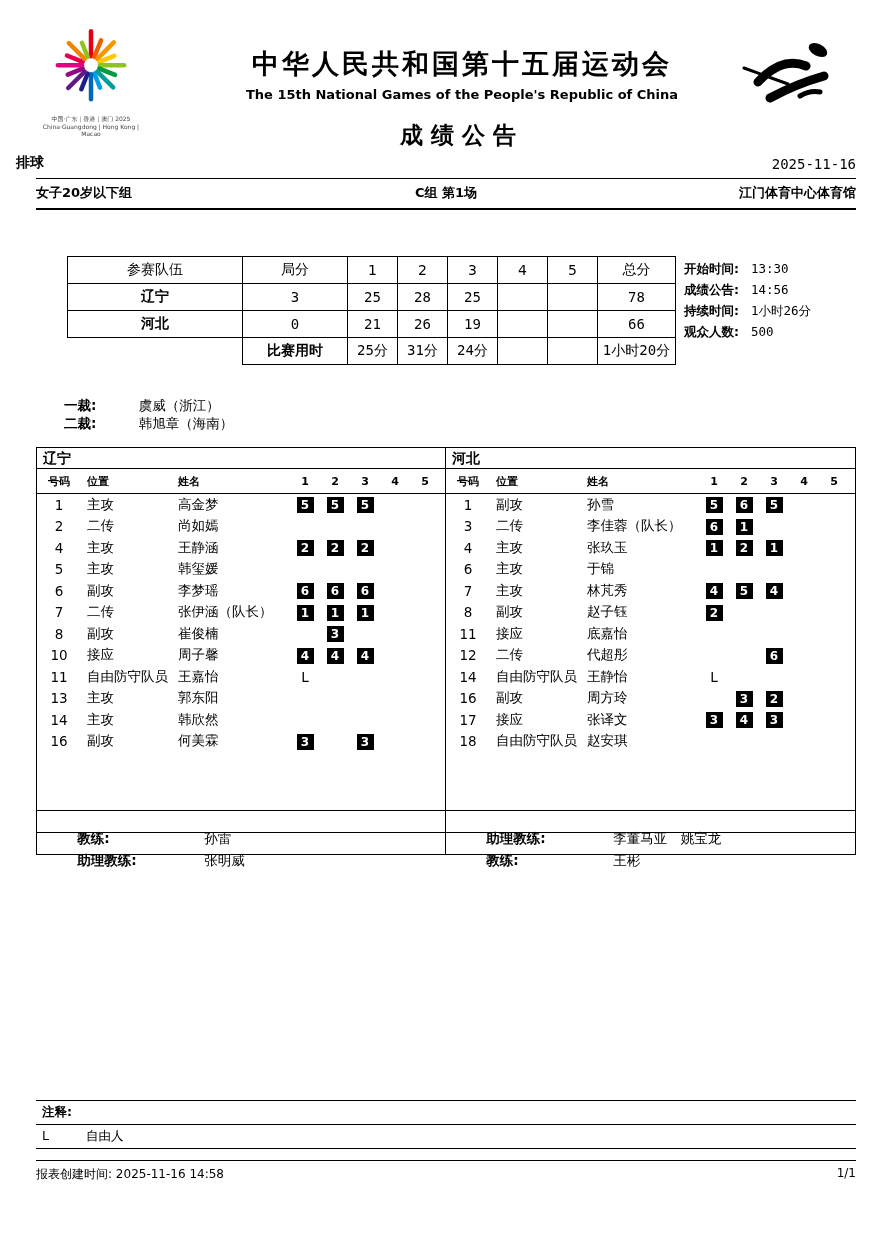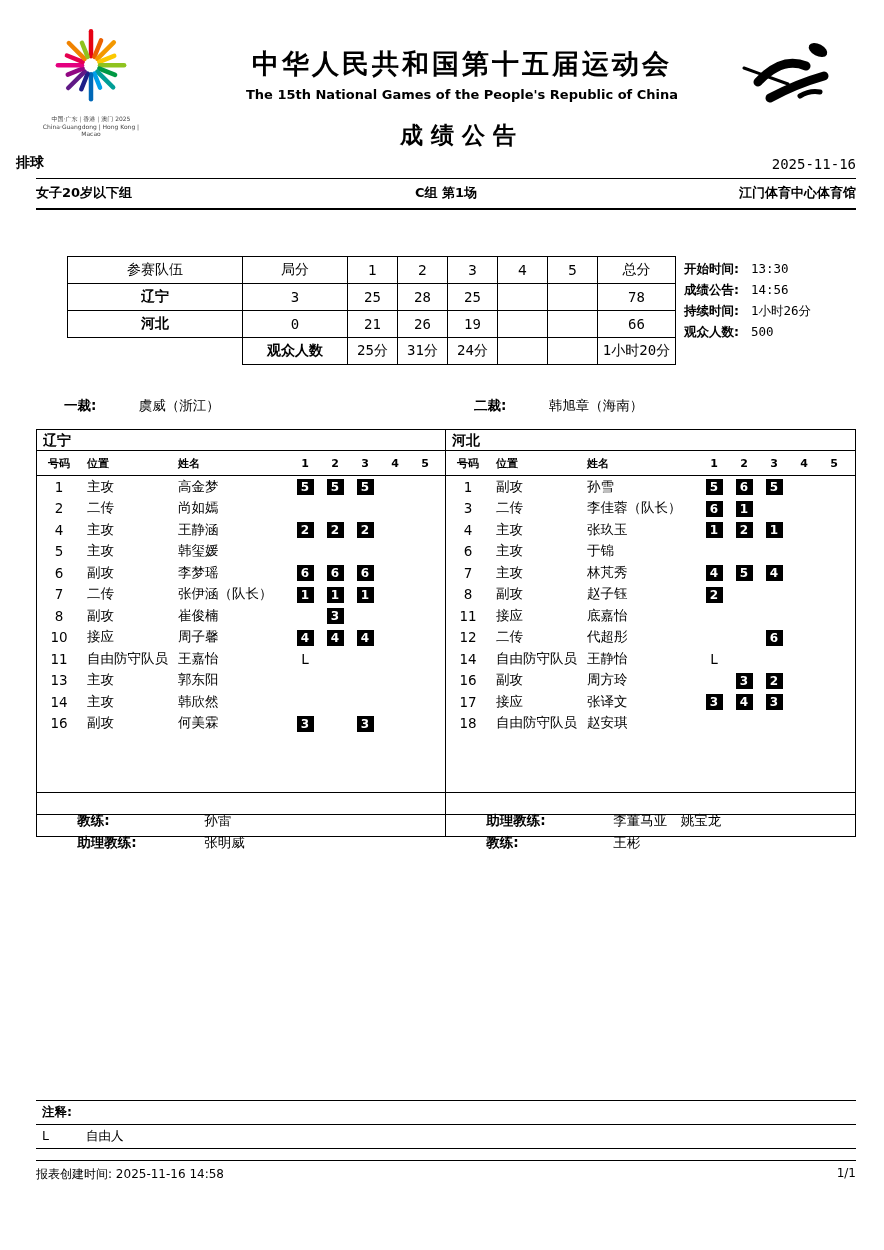--- a/index.html
+++ b/index.html
@@ -35,21 +35,21 @@
   table.score th { font-weight:normal; font-family:"DejaVu Sans","Liberation Sans",sans-serif; }
   table.score td { font-family:"DejaVu Sans Mono","DejaVu Sans",monospace; }
   table.score td.teamname { font-weight:bold; font-family:"DejaVu Sans","Liberation Sans",sans-serif; }
   table.score td.durlabel { font-weight:bold; font-family:"DejaVu Sans","Liberation Sans",sans-serif; }
   table.score td.blank { border:none; }
   .match-info { margin-left:8px; font-size:12.5px; line-height:21px; padding-top:2px; }
   .match-info .lab { font-weight:bold; }
   .match-info .val { margin-left:12px; font-family:"DejaVu Sans Mono","DejaVu Sans",monospace; }
 
   
-  .refs { display:flex; margin:32px 0 0 64px; font-size:13.5px; }
+  .refs { display:flex; margin:32px 0 0 64px; font-size:13.5px;flex-direction:column; }
   .ref { width:416px; }
   .ref .rlab { font-weight:bold; }
   .ref .rval { margin-left:38px; }
 
   
   .roster { display:flex; width:820px; margin:14px 0 0 36px; border:1px solid #000; }
   .team { width:50%; }
   .team.first { border-right:1px solid #000; }
   .team-name { font-weight:bold; font-size:14px; padding:2px 6px; height:21px; border-bottom:1px solid #000; }
   .thead { display:grid; grid-template-columns:44px 93px 116px repeat(5,30px); height:25px; align-items:center; font-weight:bold; font-size:11px; border-bottom:1px solid #000; }
@@ -174,21 +174,21 @@
         <td>0</td>
         <td>21</td>
         <td>26</td>
         <td>19</td>
         <td></td>
         <td></td>
         <td>66</td>
       </tr>
       <tr>
         <td class="blank"></td>
-        <td class="durlabel">观众人数</td>
+        <td class="durlabel">比赛用时</td>
         <td>25分</td>
         <td>31分</td>
         <td>24分</td>
         <td></td>
         <td></td>
         <td>1小时20分</td>
       </tr>
     </tbody>
       </table>
 

